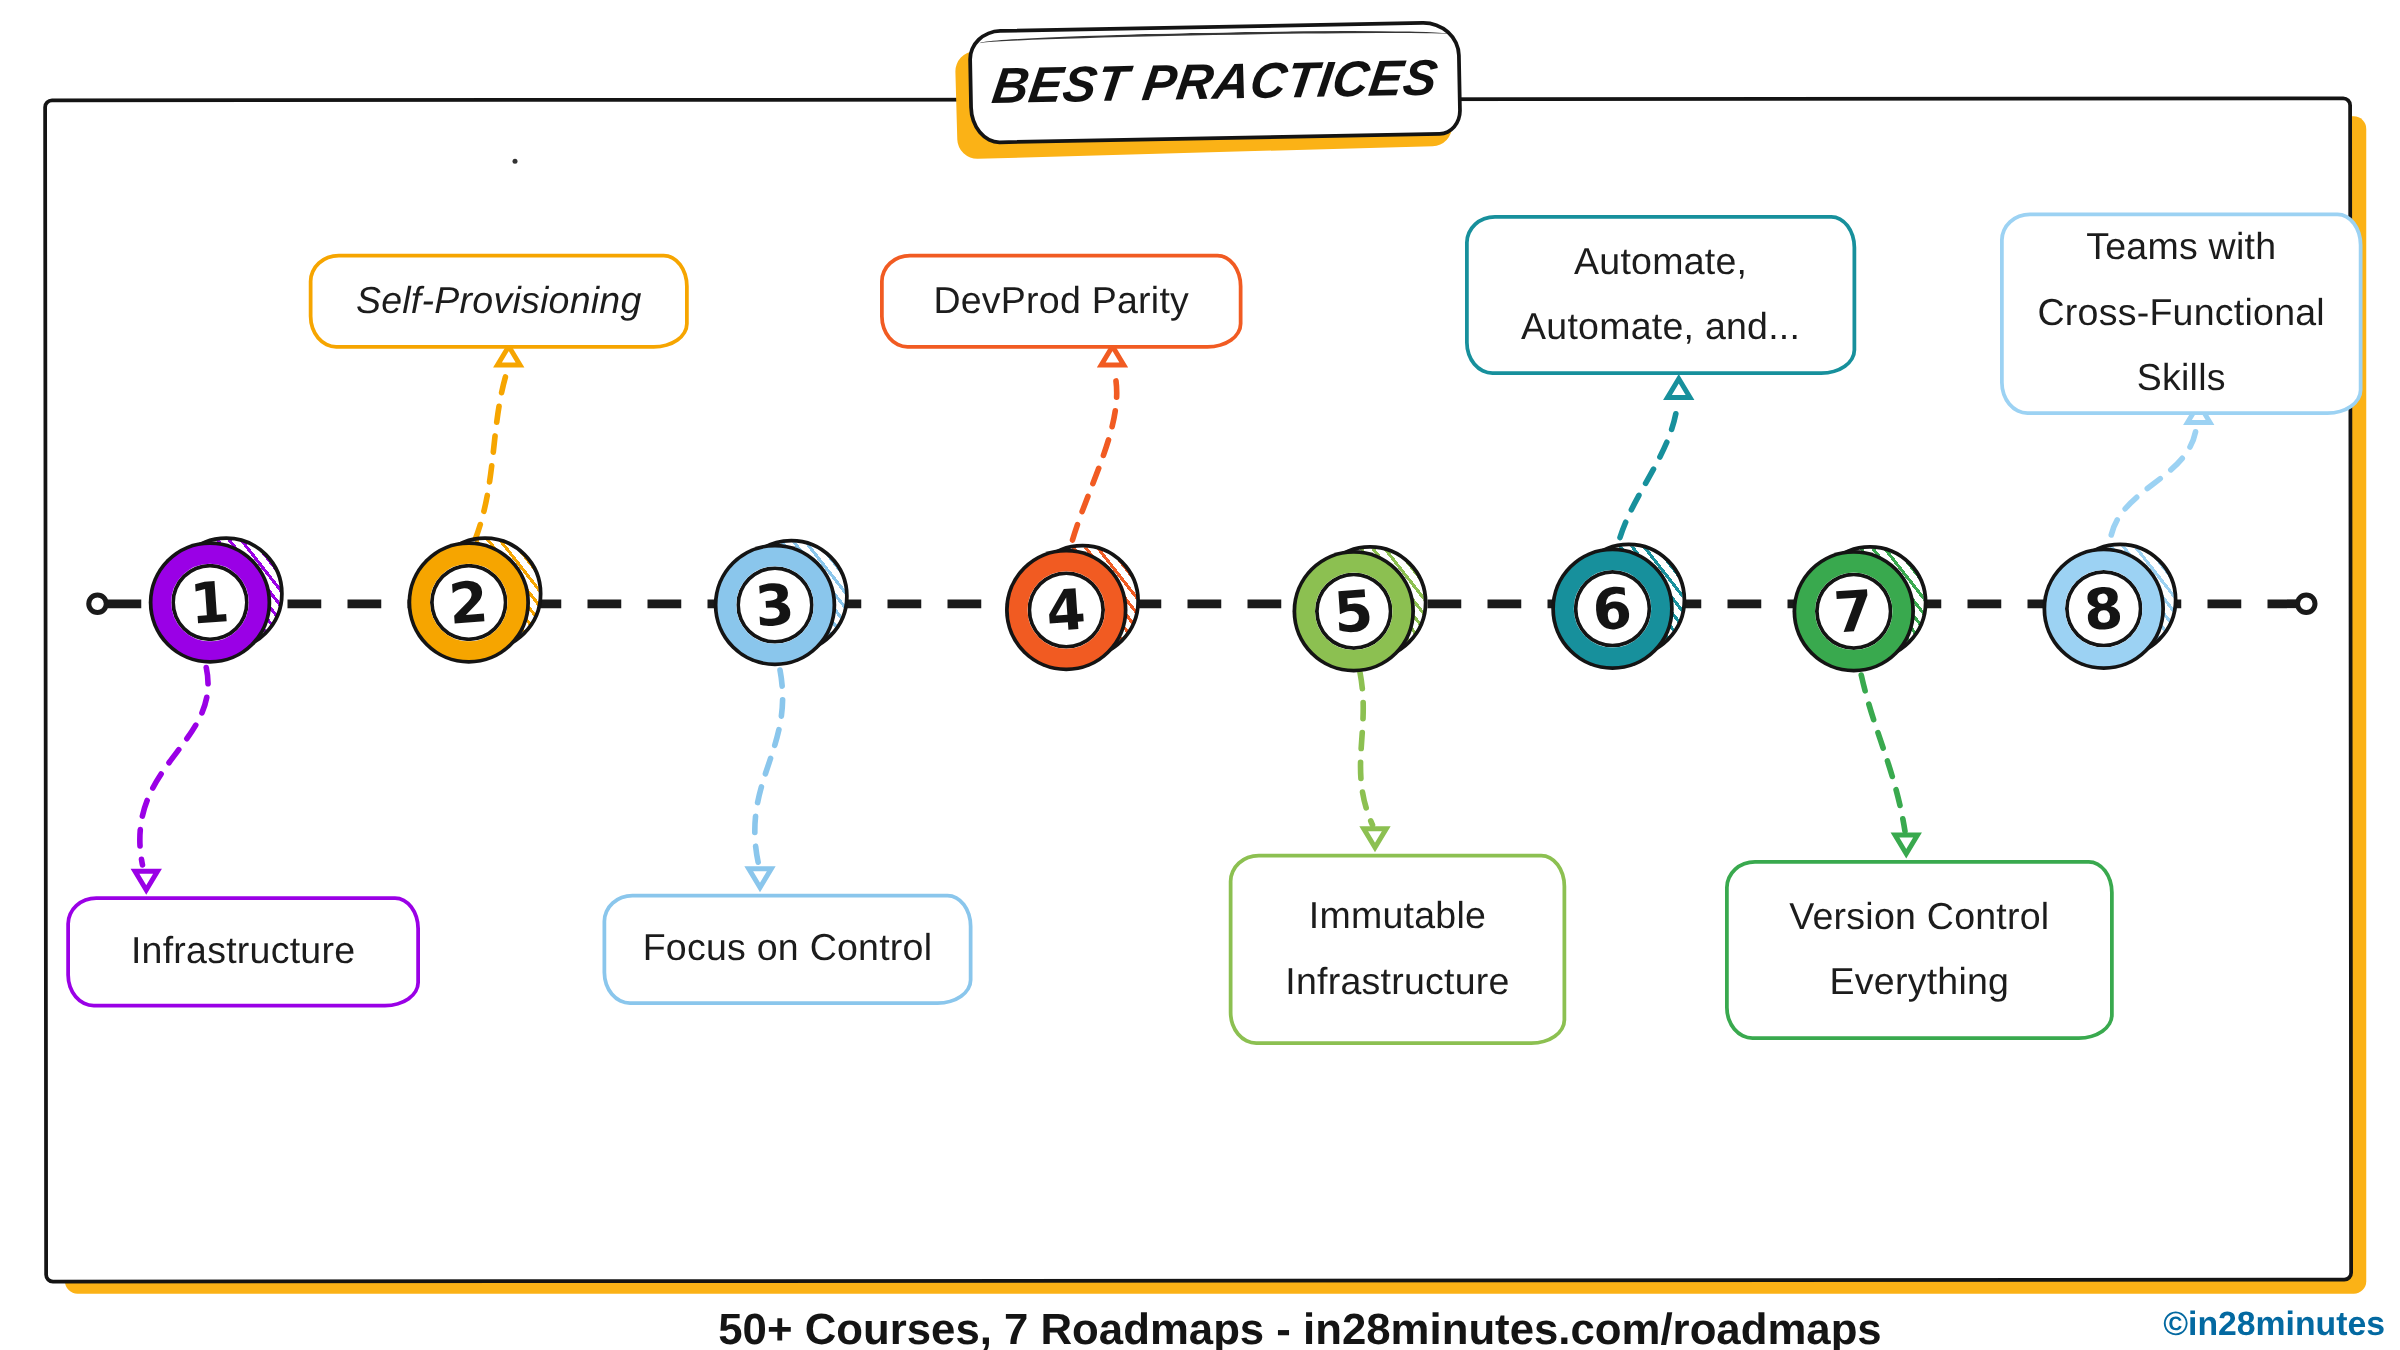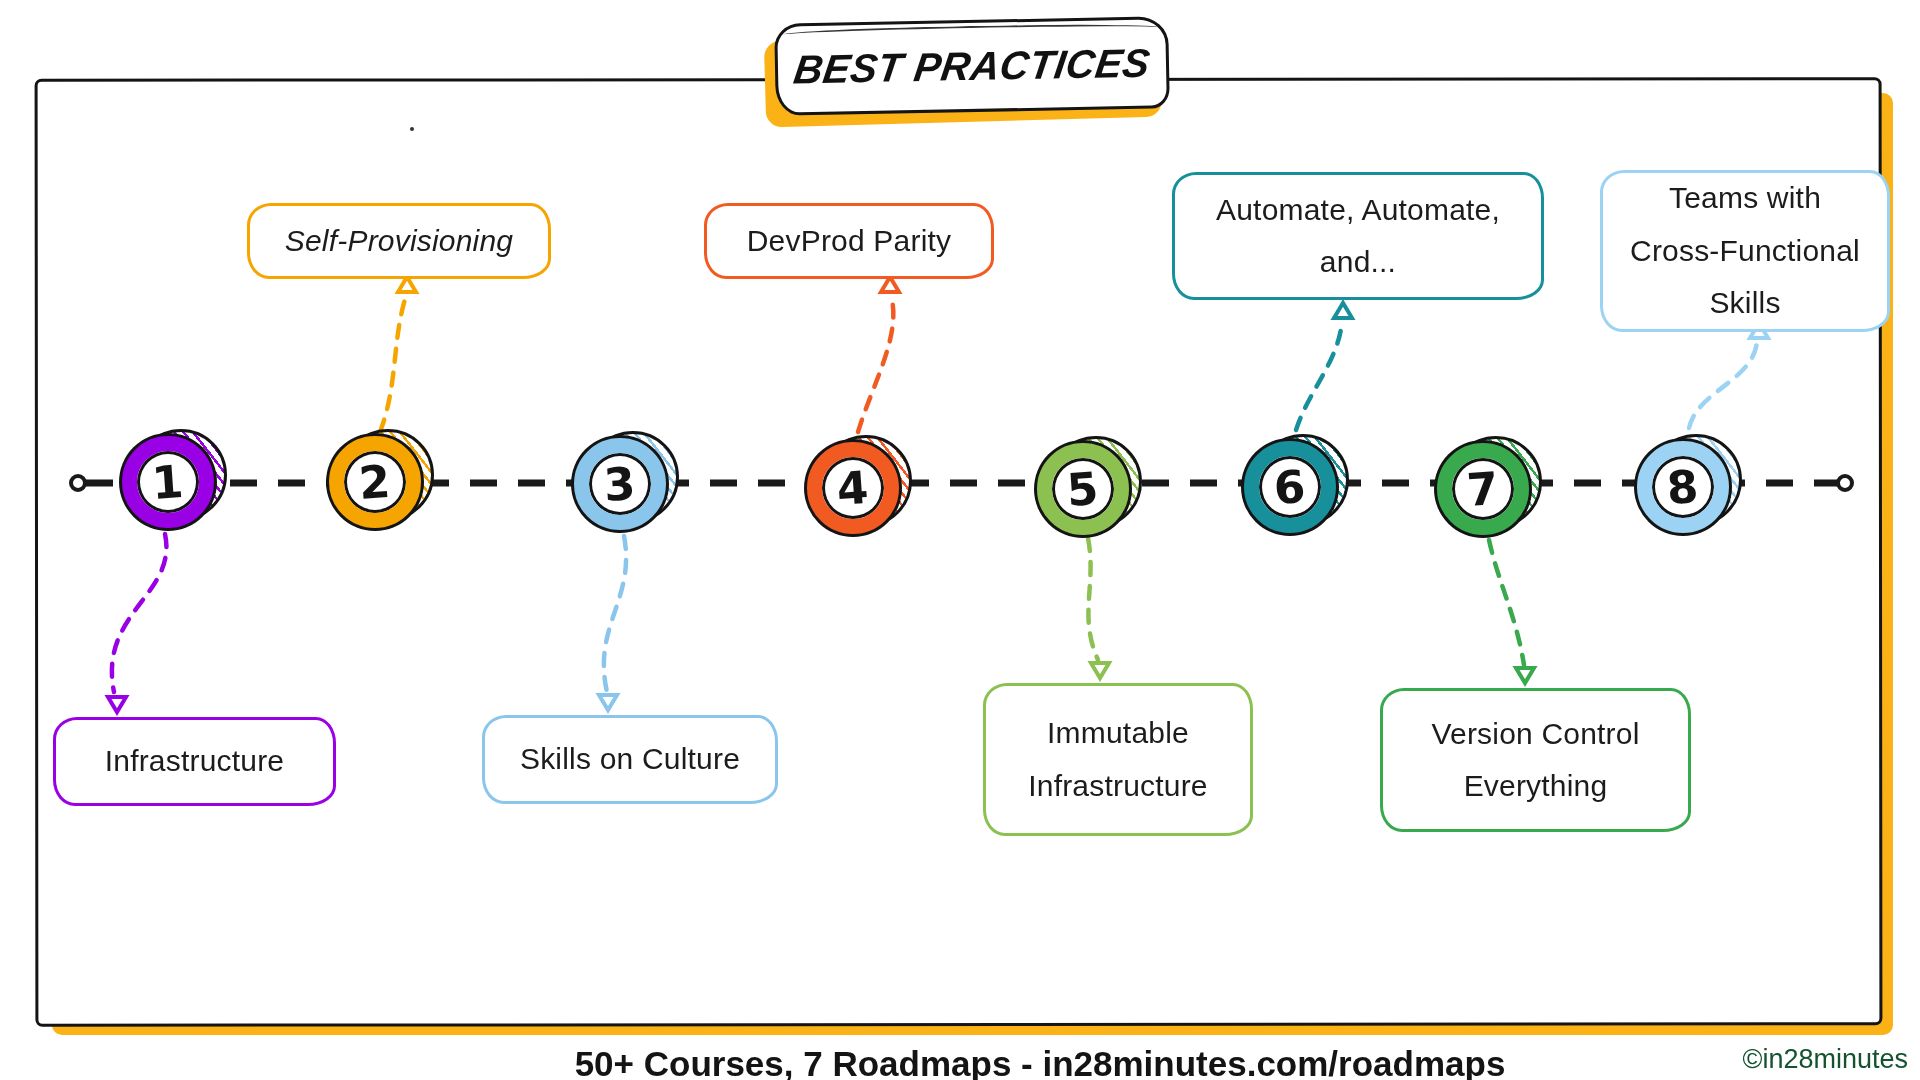--- a/index.html
+++ b/index.html
@@ -39,22 +39,22 @@
 
   
   .label-box{position:absolute;background:#fff;border:3.5px solid var(--c);z-index:3;
              border-radius:24px 20px 28px 22px/22px 26px 20px 26px;
              display:flex;align-items:center;justify-content:center;text-align:center;
              font-size:30px;color:#1c1c1c;line-height:1.75;letter-spacing:.2px;}
 
   
   .footer-center{position:absolute;left:1040px;top:1044px;transform:translateX(-50%);
                  font-size:35px;font-weight:700;color:#141414;white-space:nowrap;z-index:5;}
-  .footer-right{position:absolute;right:12px;top:1044px;font-size:27px;font-weight:400;
-                color:#14532d;white-space:nowrap;z-index:5;}
+  .footer-right{position:absolute;right:12px;top:1044px;font-size:27px;font-weight:700;
+                color:#0369a1;white-space:nowrap;z-index:5;}
 
   .stray-mark{position:absolute;left:410px;top:127px;width:4px;height:4px;border-radius:50%;
               background:#333;z-index:2;}
 </style>
 </head>
 <body>
 
 <div class="canvas">
 
   <div class="frame-shadow" style="--c: #FBB216;"></div>
@@ -97,29 +97,29 @@
     </g>
   </svg>
 
   <div class="label-box" style="left: 53px; top: 717px; width: 277px; height: 83px; --c: #9A00E6;">
     <span>Infrastructure</span>
   </div>
   <div class="label-box" style="left: 247px; top: 203px; width: 298px; height: 70px; font-style: italic; --c: #F6A500;">
     <span>Self-Provisioning</span>
   </div>
   <div class="label-box" style="left: 482px; top: 715px; width: 290px; height: 83px; --c: #8AC6EC;">
-    <span>Skills on Culture</span>
+    <span>Focus on Control</span>
   </div>
   <div class="label-box" style="left: 704px; top: 203px; width: 284px; height: 70px; --c: #F15B22;">
     <span>DevProd Parity</span>
   </div>
   <div class="label-box" style="left: 983px; top: 683px; width: 240px; height: 147px; padding: 0px 12px; --c: #8CC051;">
     <span>Immutable Infrastructure</span>
   </div>
-  <div class="label-box" style="left: 1172px; top: 172px; width: 372px; height: 128px; padding: 0px 17px; box-sizing: border-box; --c: #17909C;">
+  <div class="label-box" style="left: 1172px; top: 172px; width: 313px; height: 128px; padding: 0px 17px; box-sizing: border-box; --c: #17909C;">
     <span>Automate, Automate, and...</span>
   </div>
   <div class="label-box" style="left: 1380px; top: 688px; width: 311px; height: 144px; padding: 0px 20px; box-sizing: border-box; --c: #39A94E;">
     <span>Version Control Everything</span>
   </div>
   <div class="label-box" style="left: 1600px; top: 170px; width: 290px; height: 162px; padding: 0px 18px; box-sizing: border-box; --c: #9CD2F3;">
     <span>Teams with Cross-Functional Skills</span>
   </div>
 
   <div class="node" style="left: 168px; top: 482px; --c: #9A00E6;">

